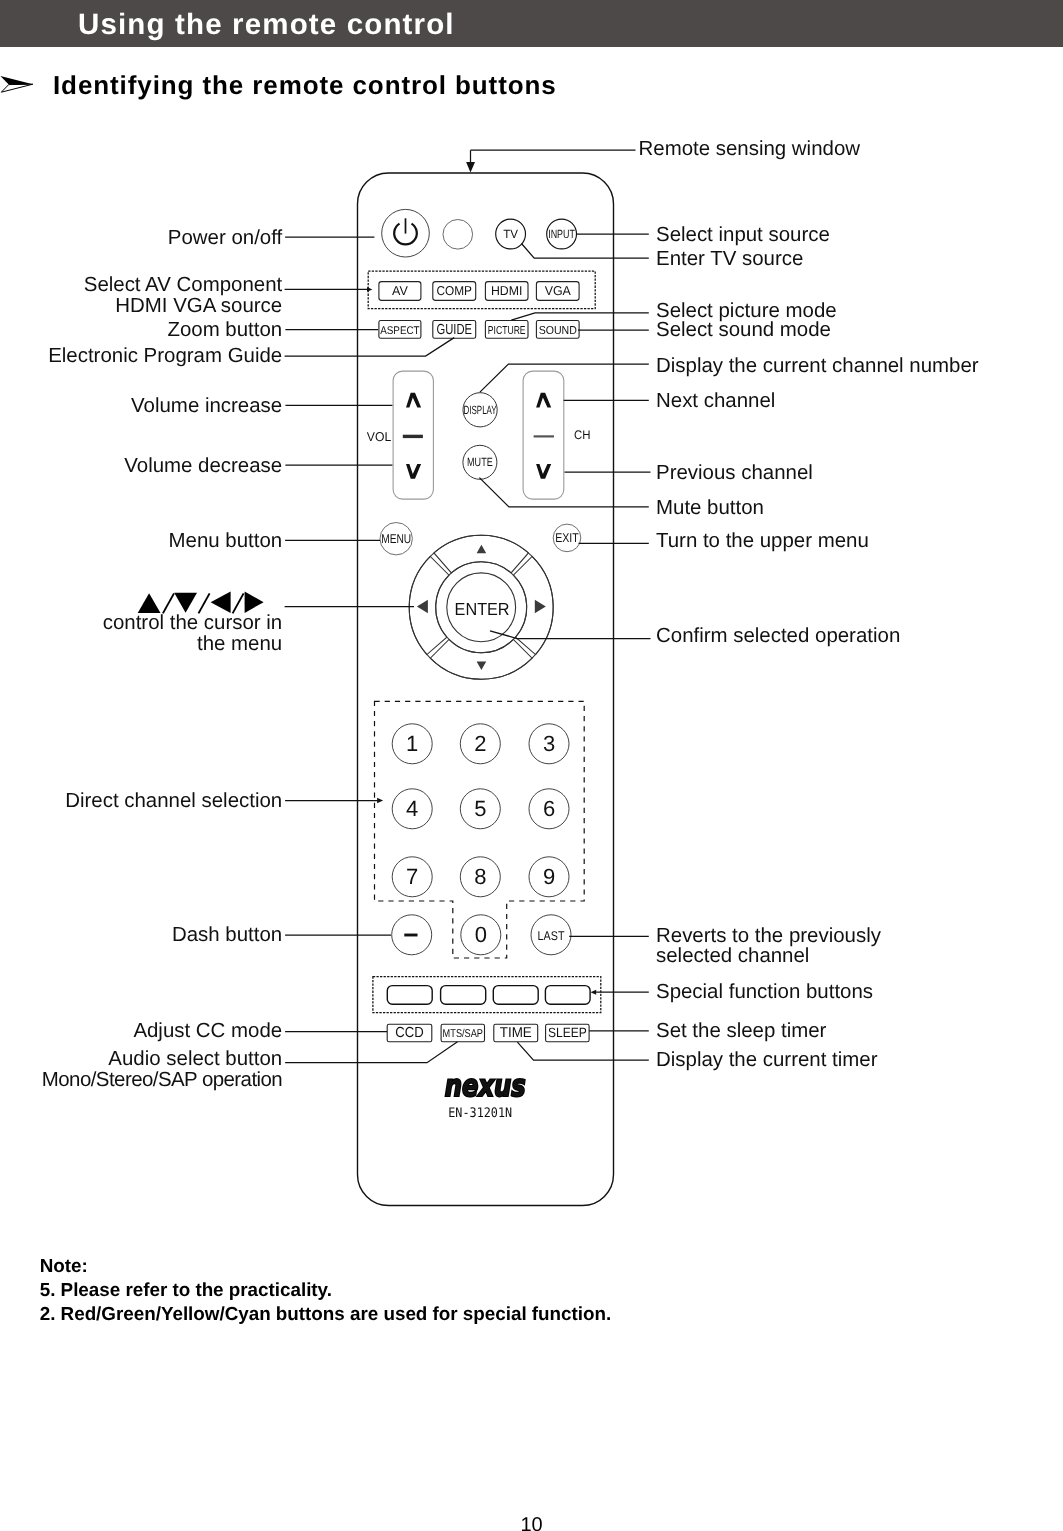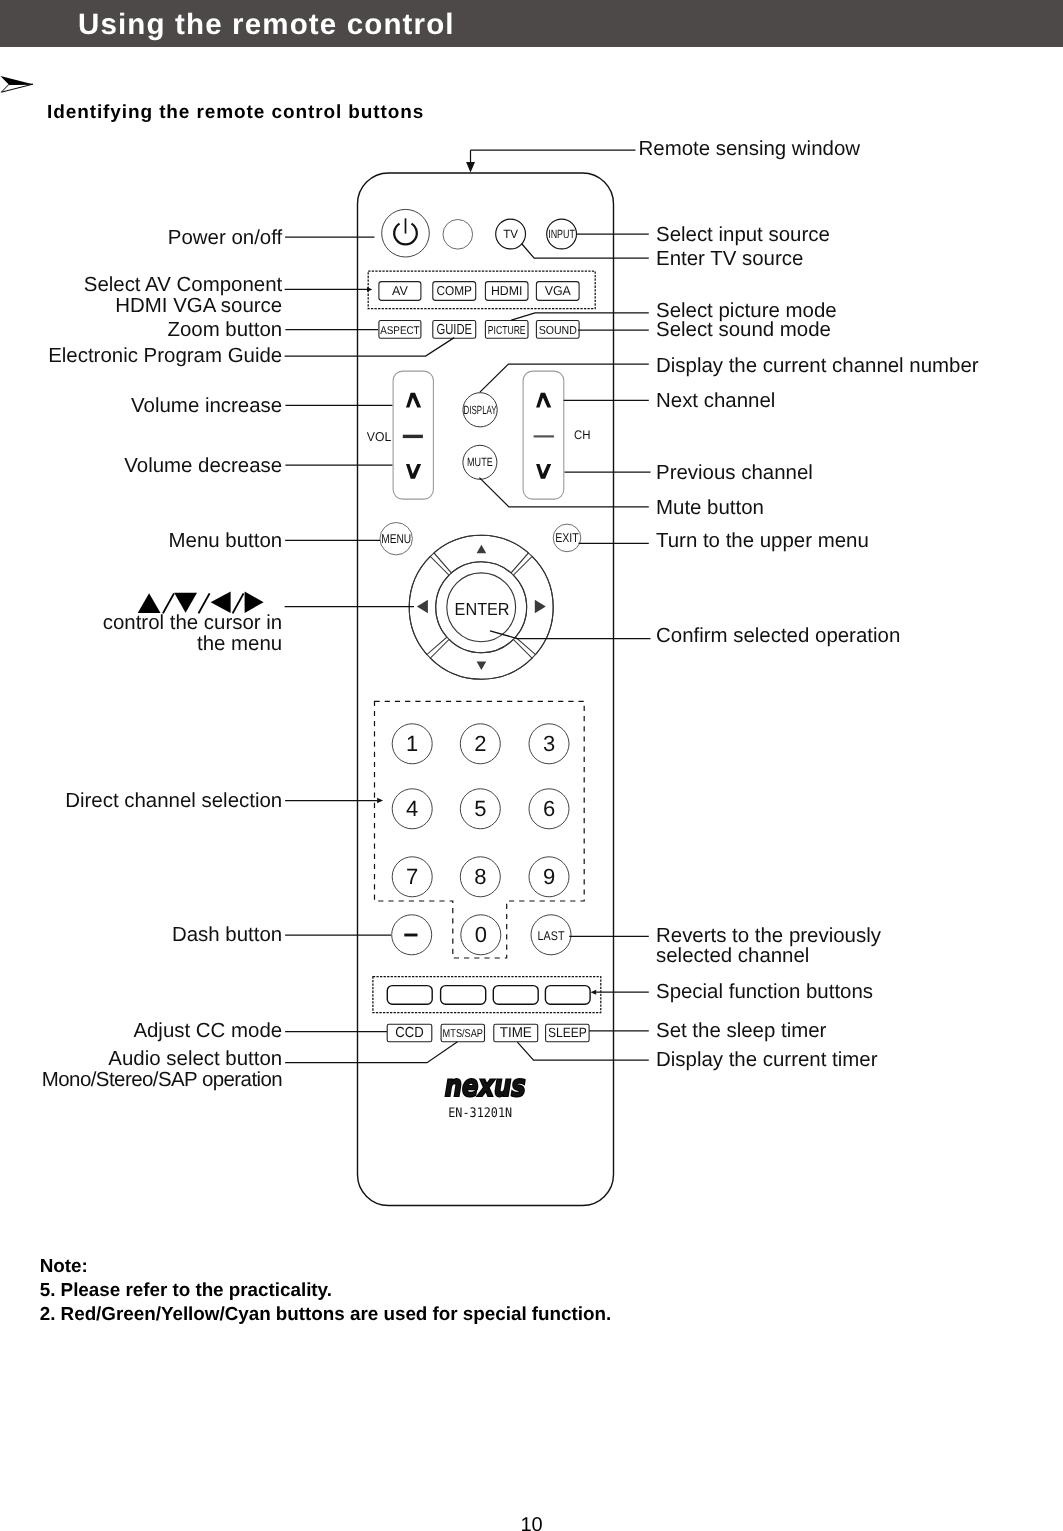--- a/index.html
+++ b/index.html
@@ -2,21 +2,21 @@
 <html><head>
 <meta charset="utf-8">
 <title>Using the remote control</title>
 <style>
   html,body{margin:0;padding:0;}
   *{-webkit-font-smoothing:antialiased;text-rendering:geometricPrecision;}
   body{width:1063px;height:1531px;background:#fff;font-family:"Liberation Sans",sans-serif;overflow:hidden;position:relative;}
   #page{position:absolute;left:0;top:0;width:1063px;height:1531px;}
   .hdr-bar{position:absolute;left:0;top:0;width:1063px;height:47px;background:#4d4948;}
   .hdr-title{position:absolute;left:78px;top:8px;color:#fff;font-size:29.5px;font-weight:bold;letter-spacing:1.15px;font-family:"Liberation Sans",sans-serif;}
-  .sub-title{position:absolute;left:47px;top:70px;font-size:19px;font-weight:bold;letter-spacing:.9px;color:#000;margin-top:32px;}
+  .sub-title{position:absolute;left:53px;top:70px;font-size:26px;font-weight:bold;letter-spacing:.9px;color:#000;}
   .bullet{position:absolute;left:0px;top:74px;width:36px;height:20px;}
   .note{position:absolute;left:39.7px;top:1254px;font-size:18.85px;font-weight:bold;line-height:24.1px;color:#000;white-space:pre;letter-spacing:-0.02px;}
   .pageno{position:absolute;left:0;top:1514px;width:1063px;text-align:center;font-size:20px;color:#000;}
   svg.diagram{position:absolute;left:0;top:0;width:1063px;height:1531px;}
 </style>
 </head>
 <body>
 
 <div id="page">
   <div class="hdr-bar"></div>

